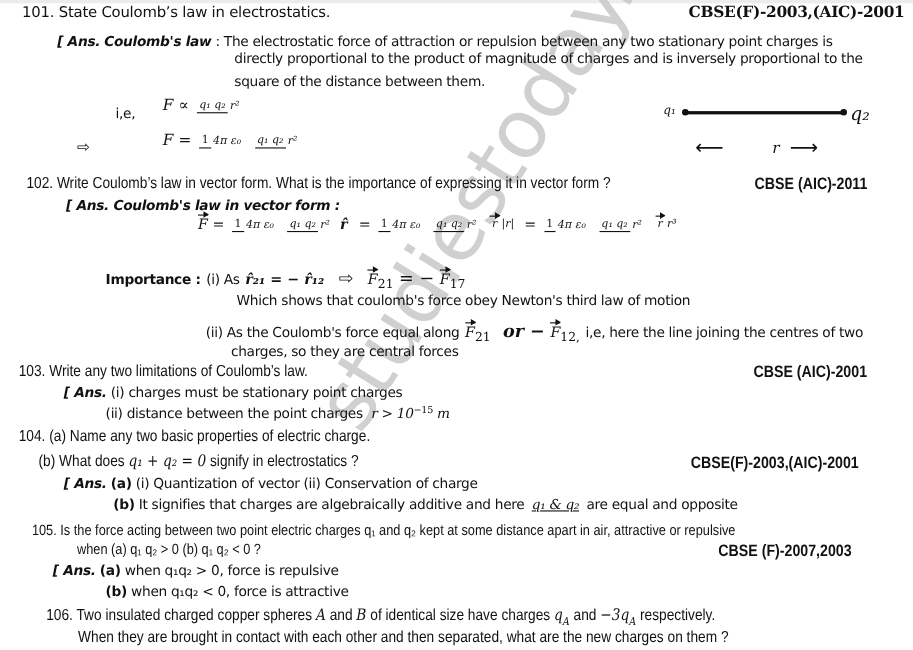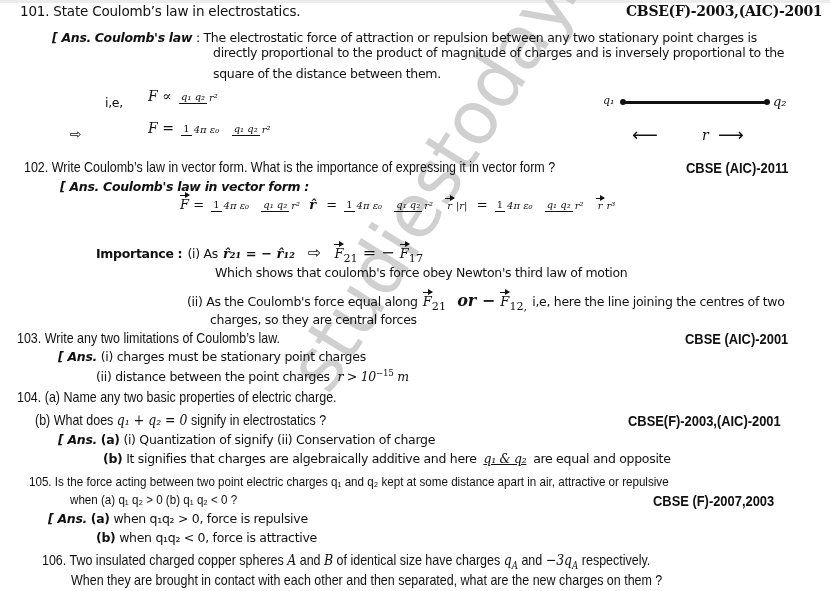--- a/index.html
+++ b/index.html
@@ -77,21 +77,21 @@
     <span class="num">q₁ q₂</span>
     <span class="den">r²</span>
   </span>
 </div>
 
 <div>
   <div class="abs math" style="left:603px; top:94px; font-size:11px;">q₁</div>
   <div class="dot" style="left:620px; top:99px;"></div>
   <div class="diagram-line" style="left:623px; top:100.5px; width:144px;"></div>
   <div class="dot" style="left:764px; top:99px;"></div>
-  <div class="abs math" style="left:773px; top:94px; font-size:13px;">q₂</div>
+  <div class="abs math" style="left:773px; top:94px; font-size:17px;">q₂</div>
   <div class="abs" style="left:632px; top:124px; font-size:18px;">⟵</div>
   <div class="abs math" style="left:702px; top:127px; font-size:14px;">r</div>
   <div class="abs" style="left:718px; top:124px; font-size:18px;">⟶</div>
 </div>
 
 <div class="abs" style="left:24px; top:159px; width:660px; height:18px;">
   <span class="qc abs" style="left:0; top:0;">
     <span>102.</span>
     <span>Write Coulomb’s law in vector form. What is the importance of expressing it in vector form ?</span>
   </span>
@@ -184,21 +184,21 @@
 </div>
 <div class="abs qc" style="left:35px; top:412px;">
   <span>(b) What does</span>
   <span class="math">q₁ + q₂ = 0</span>
   <span>signify in electrostatics ?</span>
 </div>
 <div class="abs srcc" style="left:628px; top:412px;">CBSE(F)-2003,(AIC)-2001</div>
 <div class="abs ans" style="left:58px; top:432px;">
   <span class="b i">[ Ans.</span>
   <span class="b">(a)</span>
-  <span>(i) Quantization of signify  (ii) Conservation  of  charge</span>
+  <span>(i) Quantization of vector  (ii) Conservation  of  charge</span>
 </div>
 <div class="abs ans" style="left:103px; top:451px;">
   <span class="b">(b)</span>
   <span>It signifies that charges are algebraically additive and here</span>
   <span class="math" style="margin:0 3px;text-decoration:underline;">q₁ &amp; q₂</span>
   <span>are equal and opposite</span>
 </div>
 
 <div class="abs ansc" style="left:29px; top:474px;">
   <span>105.</span>

